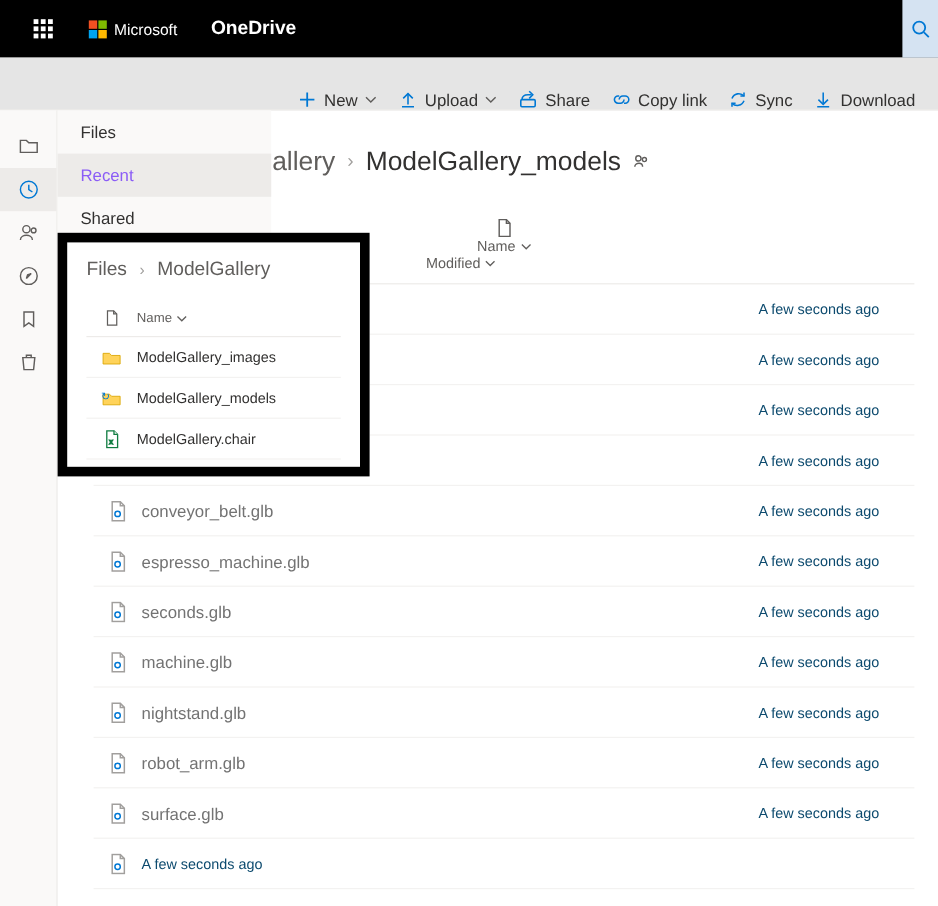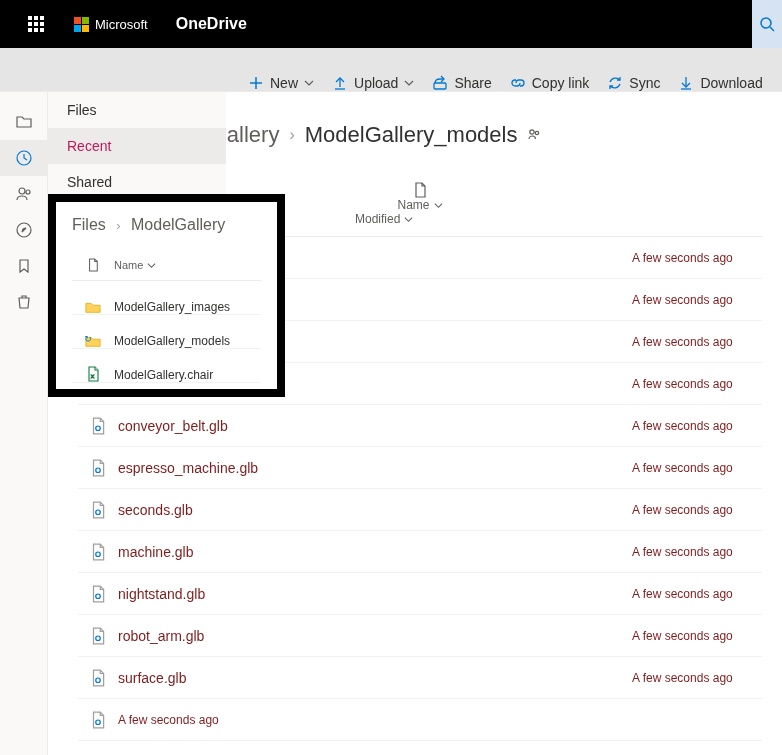--- a/index.html
+++ b/index.html
@@ -19,45 +19,45 @@
     .cmd { display: flex; align-items: center; gap: 6px; cursor: pointer; color: #323130; font-size: 14px; }
     .cmd svg { width: 16px; height: 16px; }
     .cmd .chev { width: 10px; height: 10px; }
     
     .layout { display: flex; height: calc(755px - 48px - 44px); }
     .sidebar { width: 48px; background: #faf9f8; border-right: 1px solid #edebe9; padding-top: 12px; }
     .side-left-labels { position: absolute; left: 48px; top: 92px; width: 178px; background: #faf9f8; }
     .side-item { height: 36px; display: flex; align-items: center; padding-left: 15px; cursor: pointer; }
     .side-item.active { background: #edebe9; }
     .side-item .label { margin-left: 4px; }
-    .side-item.active .label { color: #be185d; }
+    .side-item.active .label { color: #8b5cf6; }
     .side-icon-col { display: flex; flex-direction: column; }
     .side-icon-wrap { height: 36px; display: flex; align-items: center; justify-content: center; cursor: pointer; }
     .side-icon-wrap.active { background: #edebe9; }
     
     .main { flex: 1; padding: 30px 20px 0 30px; overflow: hidden; }
     .crumbs { display: flex; align-items: center; gap: 10px; font-size: 22px; font-weight: 300; color: #605e5c; margin-bottom: 28px; }
     .crumbs .sep { color: #a19f9d; font-size: 16px; }
     .crumbs .cur { color: #323130; }
     .crumbs .share-ind { font-size: 14px; color: #605e5c; }
     
     .filehead { display: flex; align-items: center; padding: 6px 0 10px 0; border-bottom: 1px solid #edebe9; font-size: 12px; color: #605e5c; flex-direction: column; }
     .col-icon { width: 40px; display: flex; justify-content: center; }
     .col-name { flex: 1; display: flex; align-items: center; gap: 4px; }
     .col-mod { width: 130px; display: flex; align-items: center; gap: 4px; }
     .filerow { display: flex; align-items: center; height: 42px; border-bottom: 1px solid #f3f2f1; cursor: pointer; }
-    .fname { flex: 1; color: #7f1d1d; }
-    .fmod { width: 130px; font-size: 12px; color: #7f1d1d; }
-    
-    .overlay { position: absolute; left: 48px; top: 194px; width: 237px; background: #fff; border: 8px solid #000; padding: 14px 16px 6px 16px; z-index: 50; }
+    .fname { flex: 1; color: #737373; }
+    .fmod { width: 130px; font-size: 12px; color: #0c4a6e; }
+    
+    .overlay { position: absolute; left: 48px; top: 194px; width: 260px; background: #fff; border: 8px solid #000; padding: 14px 16px 6px 16px; z-index: 50; }
     .overlay .o-crumbs { font-size: 16px; font-weight: 300; color: #605e5c; margin-bottom: 24px; }
     .overlay .o-crumbs .sep { color: #a19f9d; font-size: 13px; margin: 0 6px; }
     .overlay .o-head { display: flex; align-items: center; padding-bottom: 8px; border-bottom: 1px solid #edebe9; font-size: 11px; color: #605e5c; }
     .overlay .o-ico { width: 42px; display: flex; justify-content: center; }
-    .overlay .o-row { display: flex; align-items: flex-end; height: 34px; border-bottom: 1px solid #f3f2f1; font-size: 12px; }
+    .overlay .o-row { display: flex; align-items: center; height: 34px; border-bottom: 1px solid #f3f2f1; font-size: 12px; }
     .overlay .o-row .sync { position: absolute; font-size: 9px; color: #0078d4; margin-left: -10px; }
     
     .sort-chev { width: 9px; height: 9px; }
   </style>
 </head>
 <body>
 
 <div class="topbar">
   <div class="waffle">
     <div class="waffle-grid">

